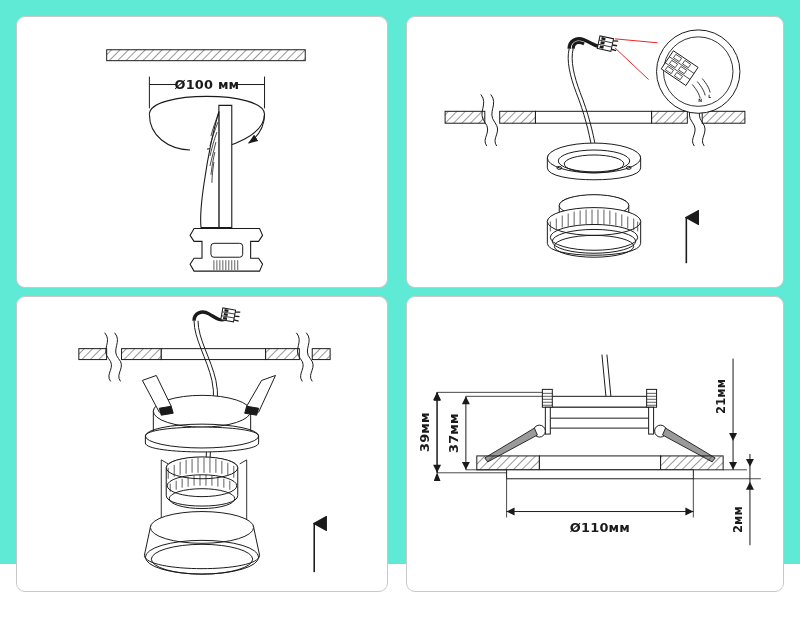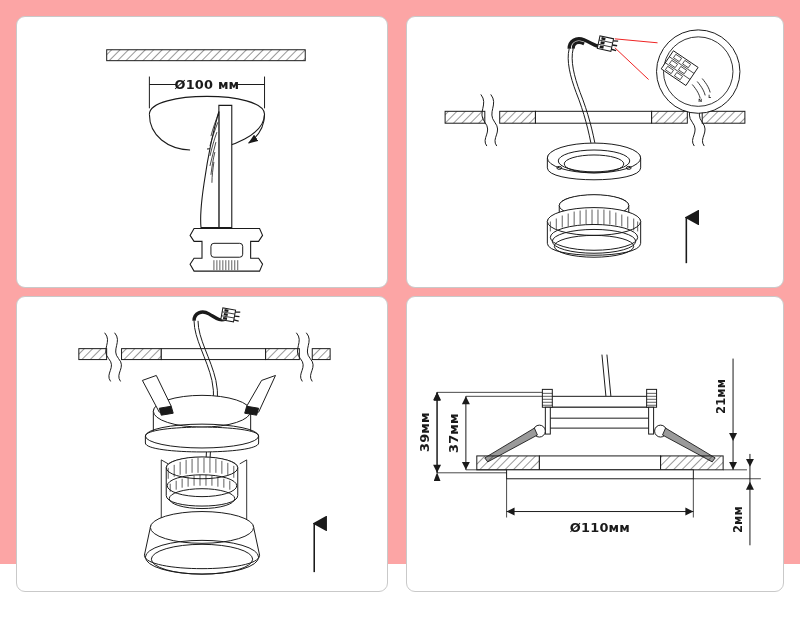--- a/index.html
+++ b/index.html
@@ -1,17 +1,17 @@
 <!DOCTYPE html>
 <html><head>
 <meta charset="utf-8">
 <style>
   html,body{margin:0;padding:0;background:#ffffff;}
   body{width:800px;height:622px;font-family:"Liberation Sans",sans-serif;overflow:hidden;}
-  #sheet{position:relative;width:800px;height:564px;background:#fca5a5;text-decoration:underline;}
+  #sheet{position:relative;width:800px;height:564px;background:#5eead4;text-decoration:underline;}
   .panel{position:absolute;border:1px solid #c9c9c9;border-radius:9px;background:#fff;box-sizing:border-box;}
   #panel-1{left:16px;top:16px;width:372px;height:272px;}
   #panel-2{left:406px;top:16px;width:378px;height:272px;}
   #panel-3{left:16px;top:296px;width:372px;height:296px;}
   #panel-4{left:406px;top:296px;width:378px;height:296px;}
   .panel svg{position:absolute;left:0;top:0;width:100%;height:100%;display:block;}
   .dimtext{font-family:"DejaVu Sans",sans-serif;font-size:13px;font-weight:700;fill:#1a1a1a;letter-spacing:.2px;}
   .dimtext-sm{font-family:"DejaVu Sans",sans-serif;font-size:11.5px;font-weight:700;fill:#1a1a1a;letter-spacing:.2px;}
   .termlabel{font-family:"DejaVu Sans",sans-serif;font-size:4.6px;font-weight:700;fill:#1a1a1a;}
 </style>

